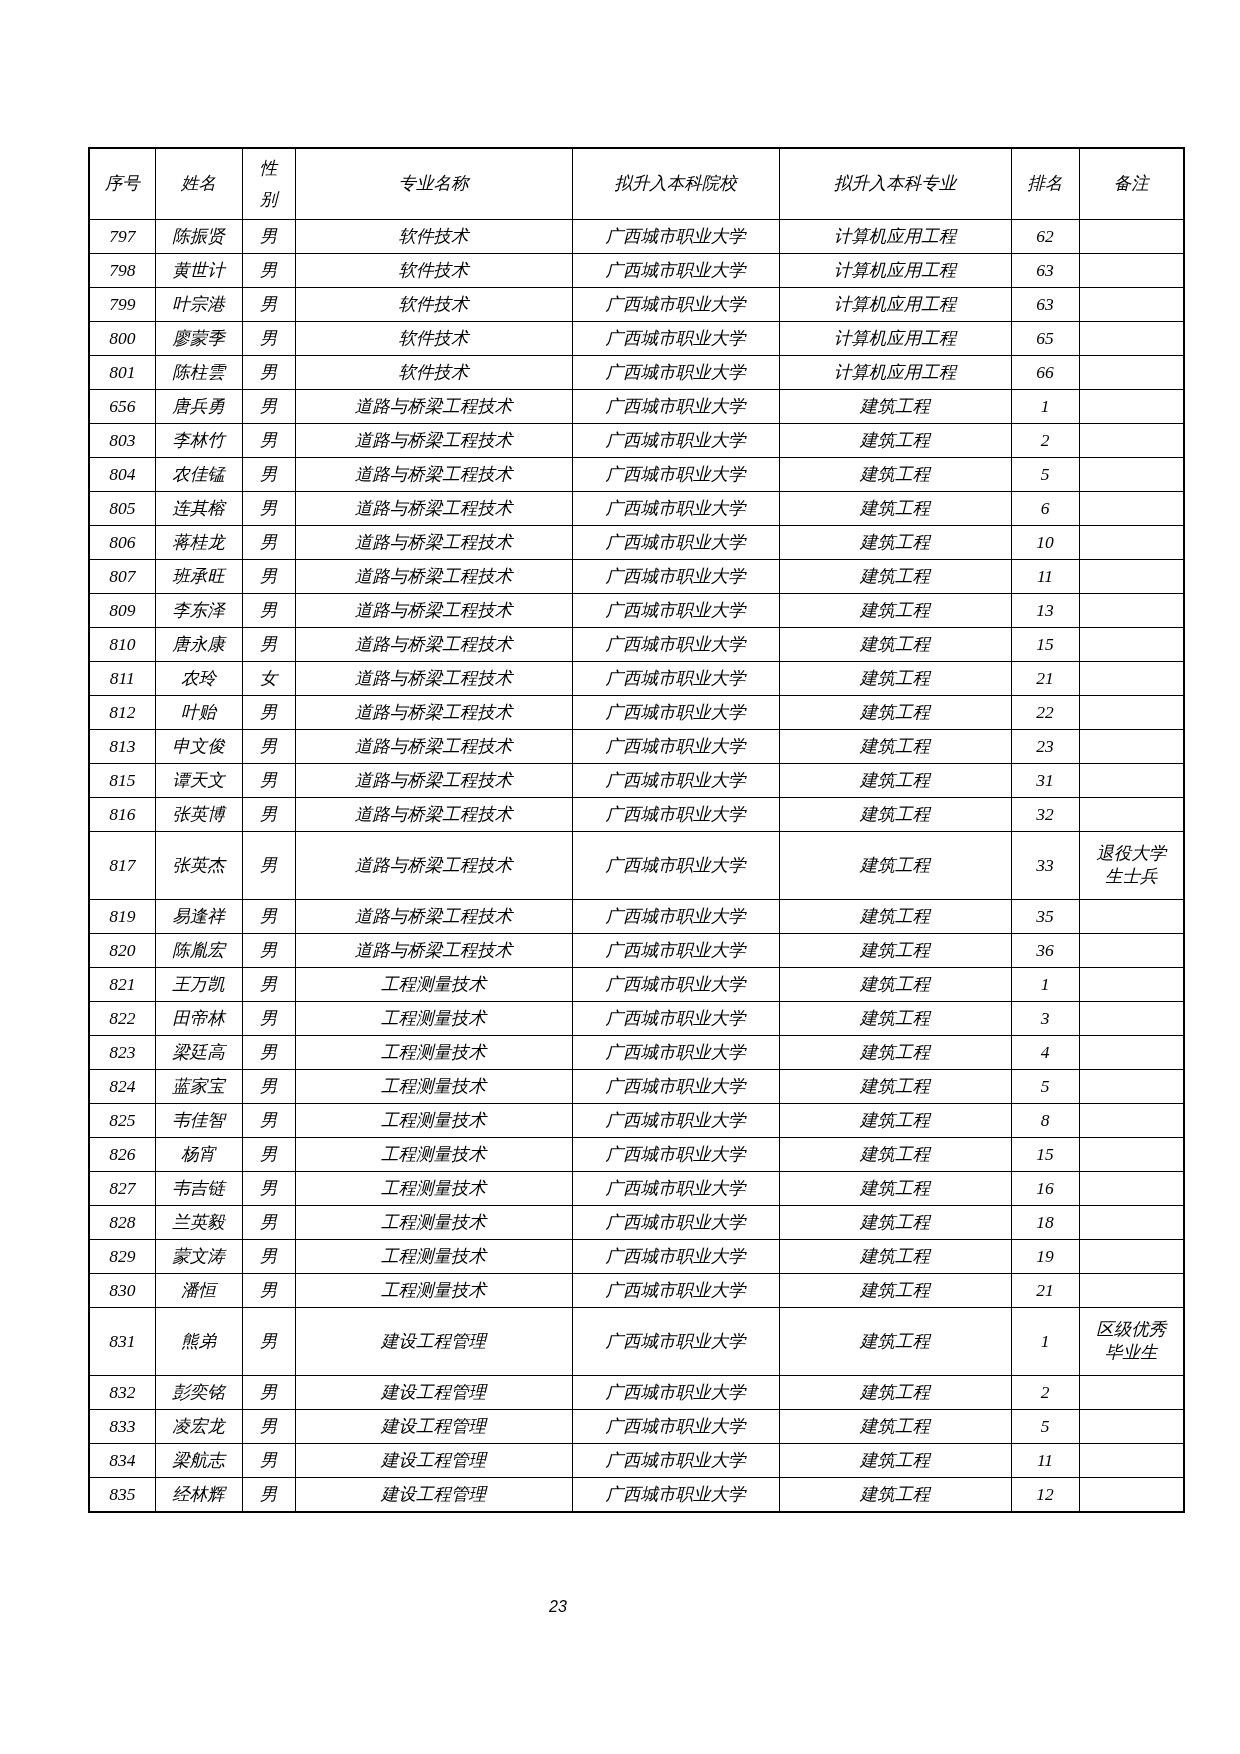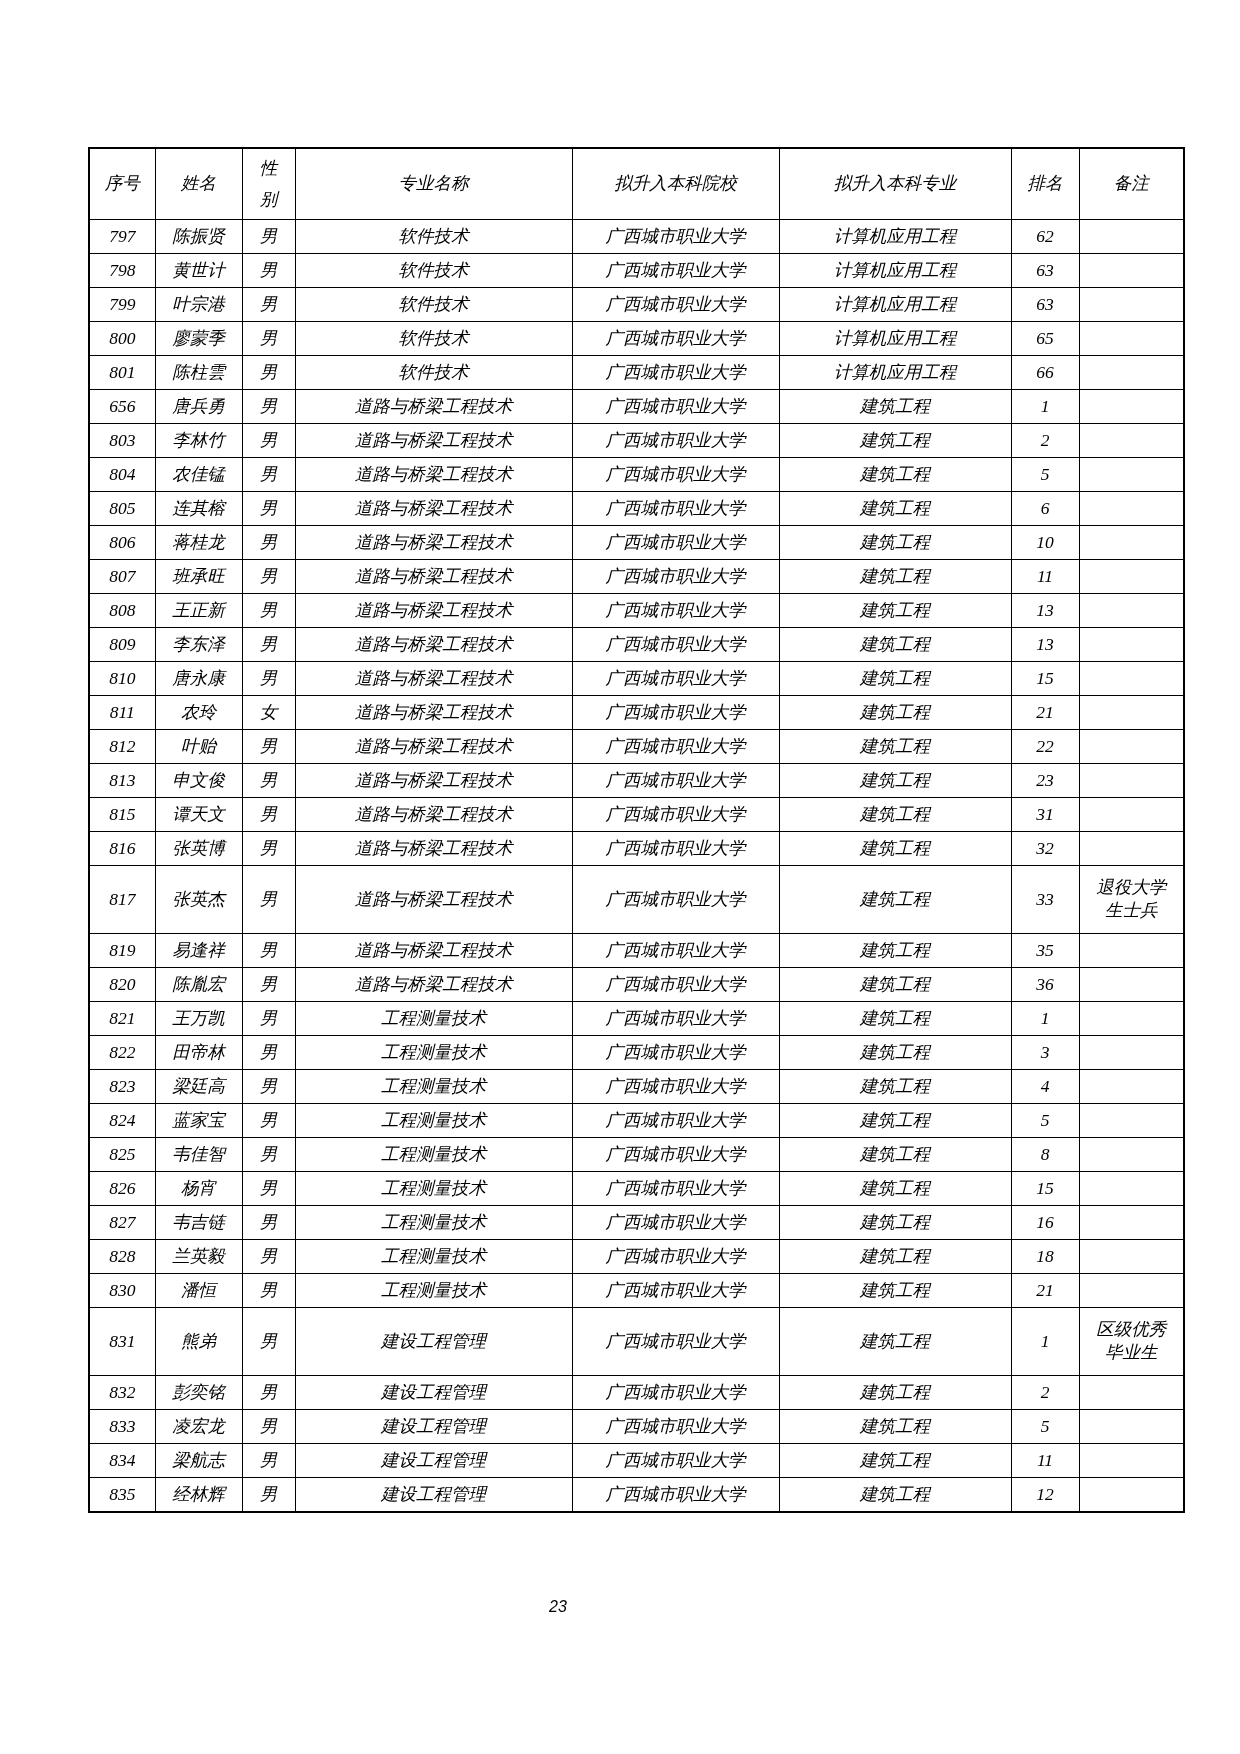--- a/index.html
+++ b/index.html
@@ -199,30 +199,20 @@
           <td class="col-no">807</td>
           <td class="col-name">班承旺</td>
           <td class="col-gender">男</td>
           <td class="col-major">道路与桥梁工程技术</td>
           <td class="col-college">广西城市职业大学</td>
           <td class="col-target_major">建筑工程</td>
           <td class="col-rank">11</td>
           <td class="col-remark"></td>
         </tr>
         <tr>
-          <td class="col-no">808</td>
-          <td class="col-name">王正新</td>
-          <td class="col-gender">男</td>
-          <td class="col-major">道路与桥梁工程技术</td>
-          <td class="col-college">广西城市职业大学</td>
-          <td class="col-target_major">建筑工程</td>
-          <td class="col-rank">13</td>
-          <td class="col-remark"></td>
-        </tr>
-        <tr>
           <td class="col-no">809</td>
           <td class="col-name">李东泽</td>
           <td class="col-gender">男</td>
           <td class="col-major">道路与桥梁工程技术</td>
           <td class="col-college">广西城市职业大学</td>
           <td class="col-target_major">建筑工程</td>
           <td class="col-rank">13</td>
           <td class="col-remark"></td>
         </tr>
         <tr>
@@ -386,20 +376,30 @@
           <td class="col-remark"></td>
         </tr>
         <tr>
           <td class="col-no">828</td>
           <td class="col-name">兰英毅</td>
           <td class="col-gender">男</td>
           <td class="col-major">工程测量技术</td>
           <td class="col-college">广西城市职业大学</td>
           <td class="col-target_major">建筑工程</td>
           <td class="col-rank">18</td>
+          <td class="col-remark"></td>
+        </tr>
+        <tr>
+          <td class="col-no">829</td>
+          <td class="col-name">蒙文涛</td>
+          <td class="col-gender">男</td>
+          <td class="col-major">工程测量技术</td>
+          <td class="col-college">广西城市职业大学</td>
+          <td class="col-target_major">建筑工程</td>
+          <td class="col-rank">19</td>
           <td class="col-remark"></td>
         </tr>
         <tr>
           <td class="col-no">830</td>
           <td class="col-name">潘恒</td>
           <td class="col-gender">男</td>
           <td class="col-major">工程测量技术</td>
           <td class="col-college">广西城市职业大学</td>
           <td class="col-target_major">建筑工程</td>
           <td class="col-rank">21</td>

